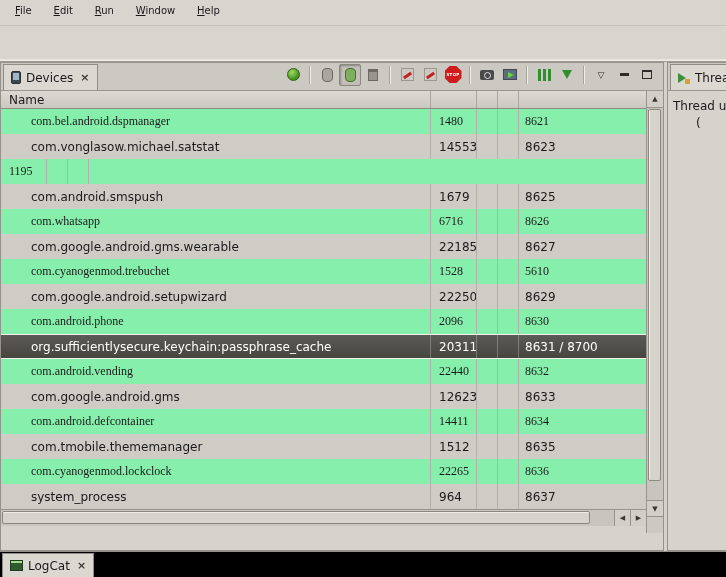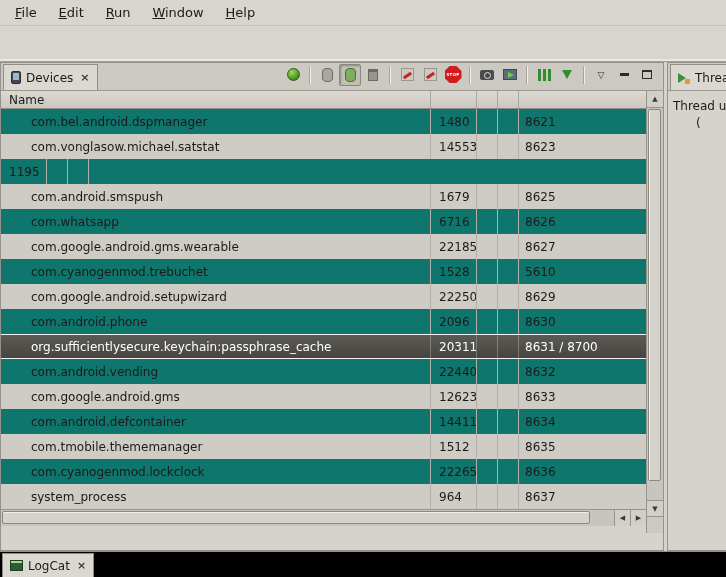--- a/index.html
+++ b/index.html
@@ -4,21 +4,21 @@
 <style>
   html,body{margin:0;padding:0;}
   *{box-sizing:border-box;}
   body{width:726px;height:577px;position:relative;overflow:hidden;
        font-family:"DejaVu Sans","Liberation Sans",sans-serif;font-size:12px;
        background:#d6d3cd;color:#1a1a1a;}
 
   
   .menubar{position:absolute;left:0;top:0;width:726px;height:26px;background:#d8d5cf;
            padding-left:6px;border-bottom:1px solid #c6c3bc;}
-  .menu-item{display:inline-block;padding:5px 9px 4px;font-size:13px;cursor:default;}
+  .menu-item{display:inline-block;padding:5px 9px 4px;font-size:10px;cursor:default;}
   .menu-item::first-letter{text-decoration:underline;}
 
   
   .toolstrip{position:absolute;left:0;top:26px;width:726px;height:36px;background:#d8d5cf;
              border-bottom:1px solid #a39f98;box-shadow:inset 0 -2px 0 #e9e7e2;}
 
   
   .main{position:absolute;left:0;top:62px;width:726px;height:489px;display:flex;}
   .devices-panel{width:664px;height:489px;background:#d6d3cd;border:1px solid #94928b;
                  display:flex;flex-direction:column;overflow:hidden;}
@@ -84,21 +84,21 @@
   .table-main{width:646px;display:flex;flex-direction:column;}
   .thead{height:18px;display:flex;background:linear-gradient(#dcd9d3,#cbc8c1);
          border-bottom:1px solid #8e8c85;}
   .hcell{display:flex;align-items:center;padding-left:8px;border-right:1px solid #a9a69f;height:100%;}
   .w-name{width:430px;}
   .w-pid{width:46px;}
   .w-g{width:21px;padding-left:0;}
   .w-port{flex:1;border-right:none;}
   .tbody{height:400px;overflow:hidden;background:#d6d3cd;}
   .trow{height:25px;display:flex;align-items:stretch;white-space:nowrap;}
-  .trow.even{background:#0f766e;}
+  .trow.even{background:#86efac;font-family:Liberation Serif, serif;}
   .trow.odd{background:#cfccc5;}
   .cell{display:flex;align-items:center;overflow:hidden;height:100%;}
   .c-name{width:430px;padding-left:30px;border-right:1px solid #b3b0a9;}
   .c-pid{width:46px;padding-left:8px;border-right:1px solid #b3b0a9;}
   .c-g{width:21px;border-right:1px solid #b3b0a9;}
   .c-port{flex:1;padding-left:6px;}
   .trow.selected{background:linear-gradient(#5c5a54,#47453f);color:#fff;
                  border-top:1px solid #f4f3ef;border-bottom:1px solid #f4f3ef;}
   .trow.selected .cell{border-color:rgba(255,255,255,.25);}
 

